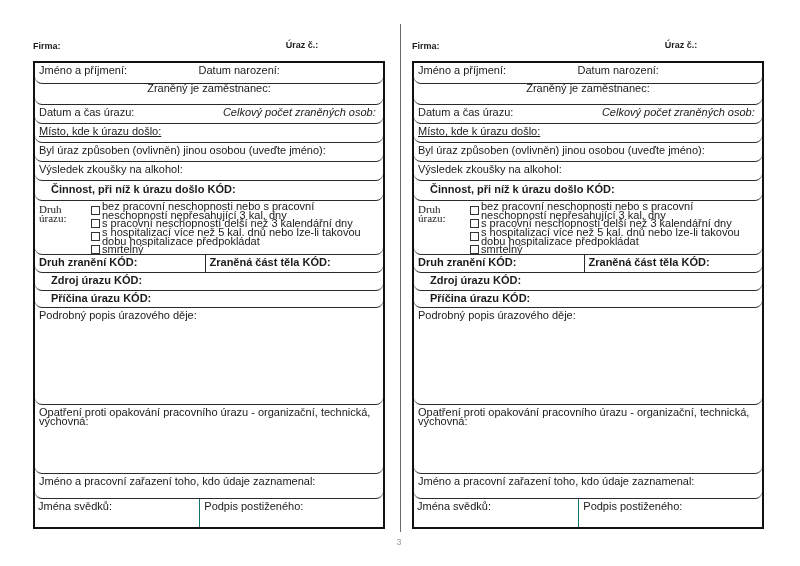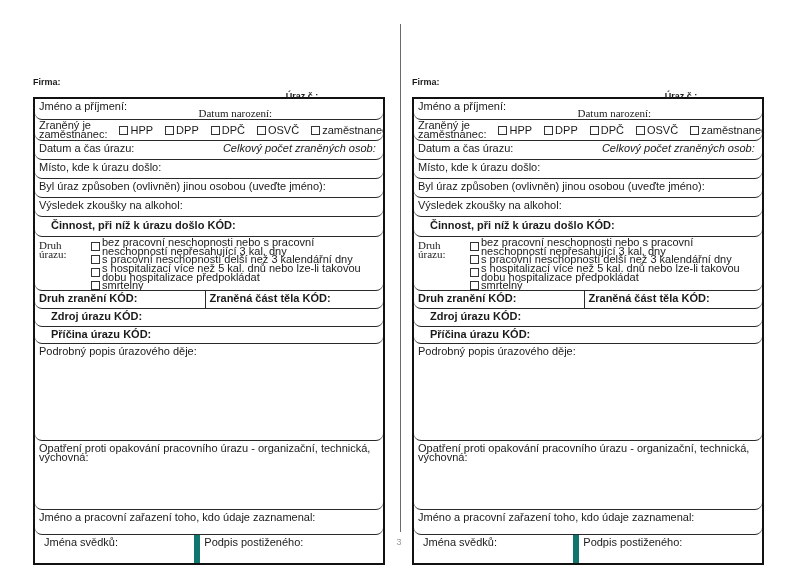--- a/index.html
+++ b/index.html
@@ -1,56 +1,56 @@
 <!DOCTYPE html>
 <html><head>
 <meta charset="utf-8">
 <style>
   * { margin:0; padding:0; box-sizing:border-box; }
   html,body { width:800px; height:566px; background:#ffffff;
     font-family:"Liberation Sans", sans-serif; color:#1a1a1a; overflow:hidden; }
   .page { position:relative; width:800px; height:566px; background:#fff; }
 
-  .form-copy { position:absolute; top:38px; width:352px;margin-top:36px; }
+  .form-copy { position:absolute; top:38px; width:352px; }
   #form-left  { left:33px; }
   #form-right { left:412px; }
 
   .form-header { position:relative; height:23px; font-size:9px; font-weight:bold; }
   .firma-label { position:absolute; left:0; top:3px; }
-  .uraz-label  { position:absolute; left:63%; top:17px;padding-left:31px; }
+  .uraz-label  { position:absolute; left:63%; top:2px;padding-left:31px; }
 
   .form-box { border:2px solid #111; background:#fff; }
   .row { position:relative; border-bottom:1px solid #2a2a2a; font-size:11px;
          line-height:9px; padding:3px 4px; overflow:hidden;border-radius:7px; }
   .row:last-child { border-bottom:none; }
   .bold { font-weight:bold;padding-left:16px; }
 
   .r1 { height:21px; }
-  .r1 .col2 { position:absolute; left:47%; top:10px;font-family:Liberation Serif, serif; }
-  .r2 { height:21px; display:flex; align-items:center; gap:12px; padding-top:0; padding-bottom:0; }
+  .r1 .col2 { position:absolute; left:47%; top:3px; }
+  .r2 { height:21px; display:flex; align-items:center; gap:12px; padding-top:0; padding-bottom:0;flex-direction:column; }
   .r3 { height:19px; }
   .r3 .col2 { position:absolute; left:54%; top:3px;font-style:italic; }
-  .r4 { height:19px; }
+  .r4 { height:19px;text-decoration:underline; }
   .r5 { height:19px; }
   .r6 { height:19px; }
   .r7 { height:20px; padding-top:4px; }
   .r8 { height:54px; display:flex; padding-top:4px; }
   .r8 .druh-label { width:52px; flex:none;font-family:Liberation Serif, serif; }
   .r8 .druh-options { flex:1; display:flex; flex-direction:column; gap:2px; }
   .r8 .opt { display:flex; align-items:center; min-height:11px; }
   .r9 { height:18px; display:flex; padding:0; }
   .r9 .cell-l { width:49%; border-right:1px solid #2a2a2a; padding:3px 4px; }
   .r9 .cell-r { flex:1; padding:3px 4px; }
   .r10 { height:18px; }
   .r11 { height:17px; }
   .r12 { height:97px; }
   .r13 { height:69px; }
   .r14 { height:25px; }
   .r15 { height:28px; display:flex; padding:0; }
-  .r15 .cell-l { width:47.5%; border-right:6px solid #0f766e; padding:3px 9px; }
+  .r15 .cell-l { width:47.5%; border-right:1px solid #0f766e; padding:3px 3px; }
   .r15 .cell-r { flex:1; padding:3px 4px; }
 
   .chk { display:inline-block; width:9px; height:9px; border:1px solid #333;
          background:#fff; flex:none; margin-right:2px; vertical-align:-2px; }
   .grp { display:flex; align-items:center; white-space:nowrap; }
 
   .cut-line { position:absolute; left:400px; top:24px; width:1px; height:508px; background:#6b6b6b; }
   .page-number { position:absolute; left:390px; top:537px; width:18px; text-align:center;
                  font-size:9px; color:#9a9a9a; }
 </style>

